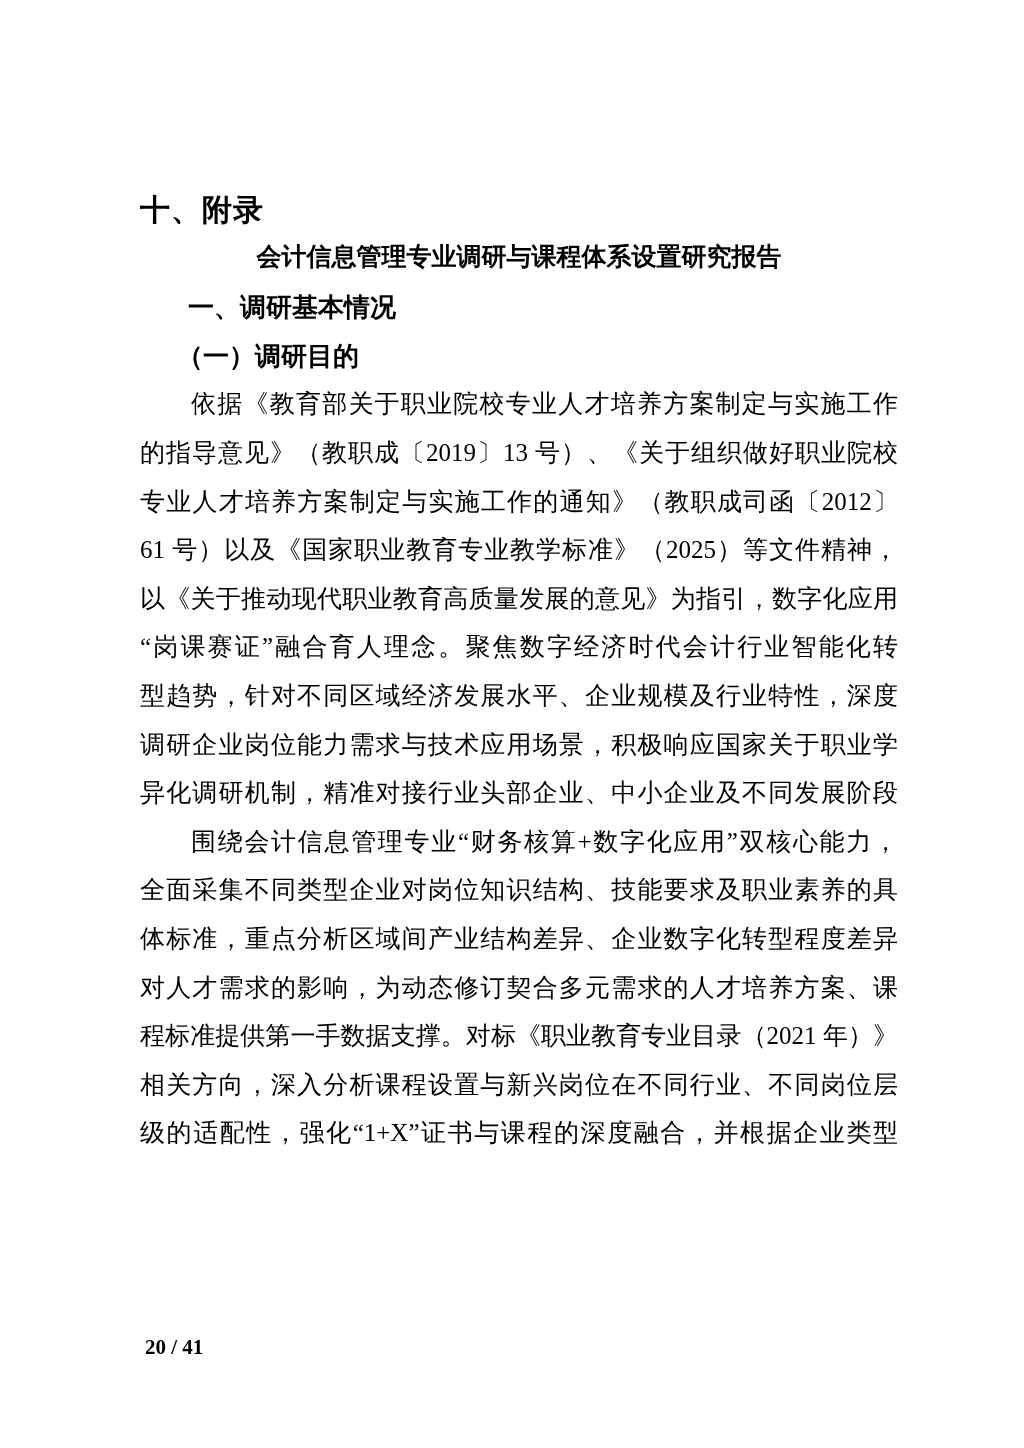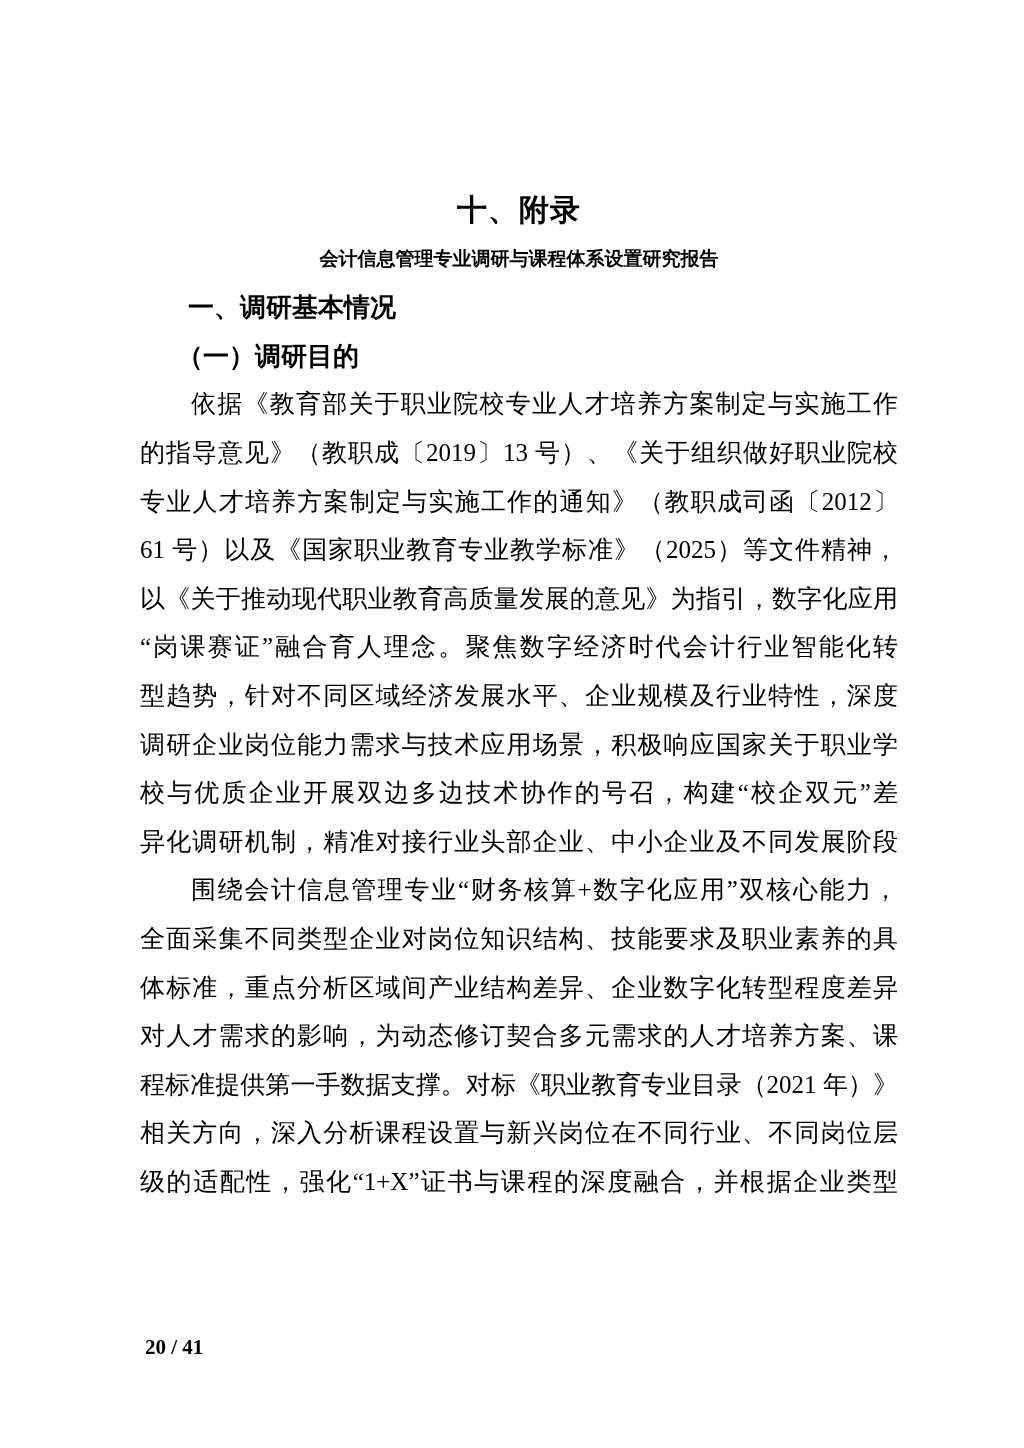--- a/index.html
+++ b/index.html
@@ -23,27 +23,26 @@
     width: 758px;
     line-height: 48.6px;
   }
   .section-heading {
     margin: 0;
     font-family: "Liberation Sans", "DejaVu Sans", sans-serif;
     font-weight: bold;
     font-size: 30px;
     line-height: 48.6px;
     letter-spacing: 1px;
-    text-align: center;
   }
   .report-title {
     margin: 0;
-    font-family: Liberation Sans, sans-serif;
+    font-family: Liberation Mono, monospace;
     font-weight: bold;
-    font-size: 19px;
+    font-size: 25px;
     line-height: 48.6px;
     text-align: center;
   }
   .heading-num {
     margin: 0;
     font-family: "Liberation Sans", "DejaVu Sans", sans-serif;
     font-weight: bold;
     font-size: 26px;
     line-height: 48.6px;
     text-indent: 48px;
@@ -91,21 +90,20 @@
     <h3 class="heading-sub">（一）调研目的</h3>
     <div class="body-text">
         <div class="line first">依据《教育部关于职业院校专业人才培养方案制定与实施工作</div>
         <div class="line">的指导意见》（教职成〔2019〕13 号）、《关于组织做好职业院校</div>
         <div class="line">专业人才培养方案制定与实施工作的通知》（教职成司函〔2012〕</div>
         <div class="line">61 号）以及《国家职业教育专业教学标准》（2025）等文件精神，</div>
         <div class="line">以《关于推动现代职业教育高质量发展的意见》为指引，数字化应用</div>
         <div class="line">“岗课赛证”融合育人理念。聚焦数字经济时代会计行业智能化转</div>
         <div class="line">型趋势，针对不同区域经济发展水平、企业规模及行业特性，深度</div>
         <div class="line">调研企业岗位能力需求与技术应用场景，积极响应国家关于职业学</div>
-        <div class="line">校与优质企业开展双边多边技术协作的号召，构建“校企双元”差</div>
         <div class="line">异化调研机制，精准对接行业头部企业、中小企业及不同发展阶段</div>
         <div class="line first">围绕会计信息管理专业“财务核算+数字化应用”双核心能力，</div>
         <div class="line">全面采集不同类型企业对岗位知识结构、技能要求及职业素养的具</div>
         <div class="line">体标准，重点分析区域间产业结构差异、企业数字化转型程度差异</div>
         <div class="line">对人才需求的影响，为动态修订契合多元需求的人才培养方案、课</div>
         <div class="line">程标准提供第一手数据支撑。对标《职业教育专业目录（2021 年）》</div>
         <div class="line">相关方向，深入分析课程设置与新兴岗位在不同行业、不同岗位层</div>
         <div class="line">级的适配性，强化“1+X”证书与课程的深度融合，并根据企业类型</div>
       </div>
   </div>

